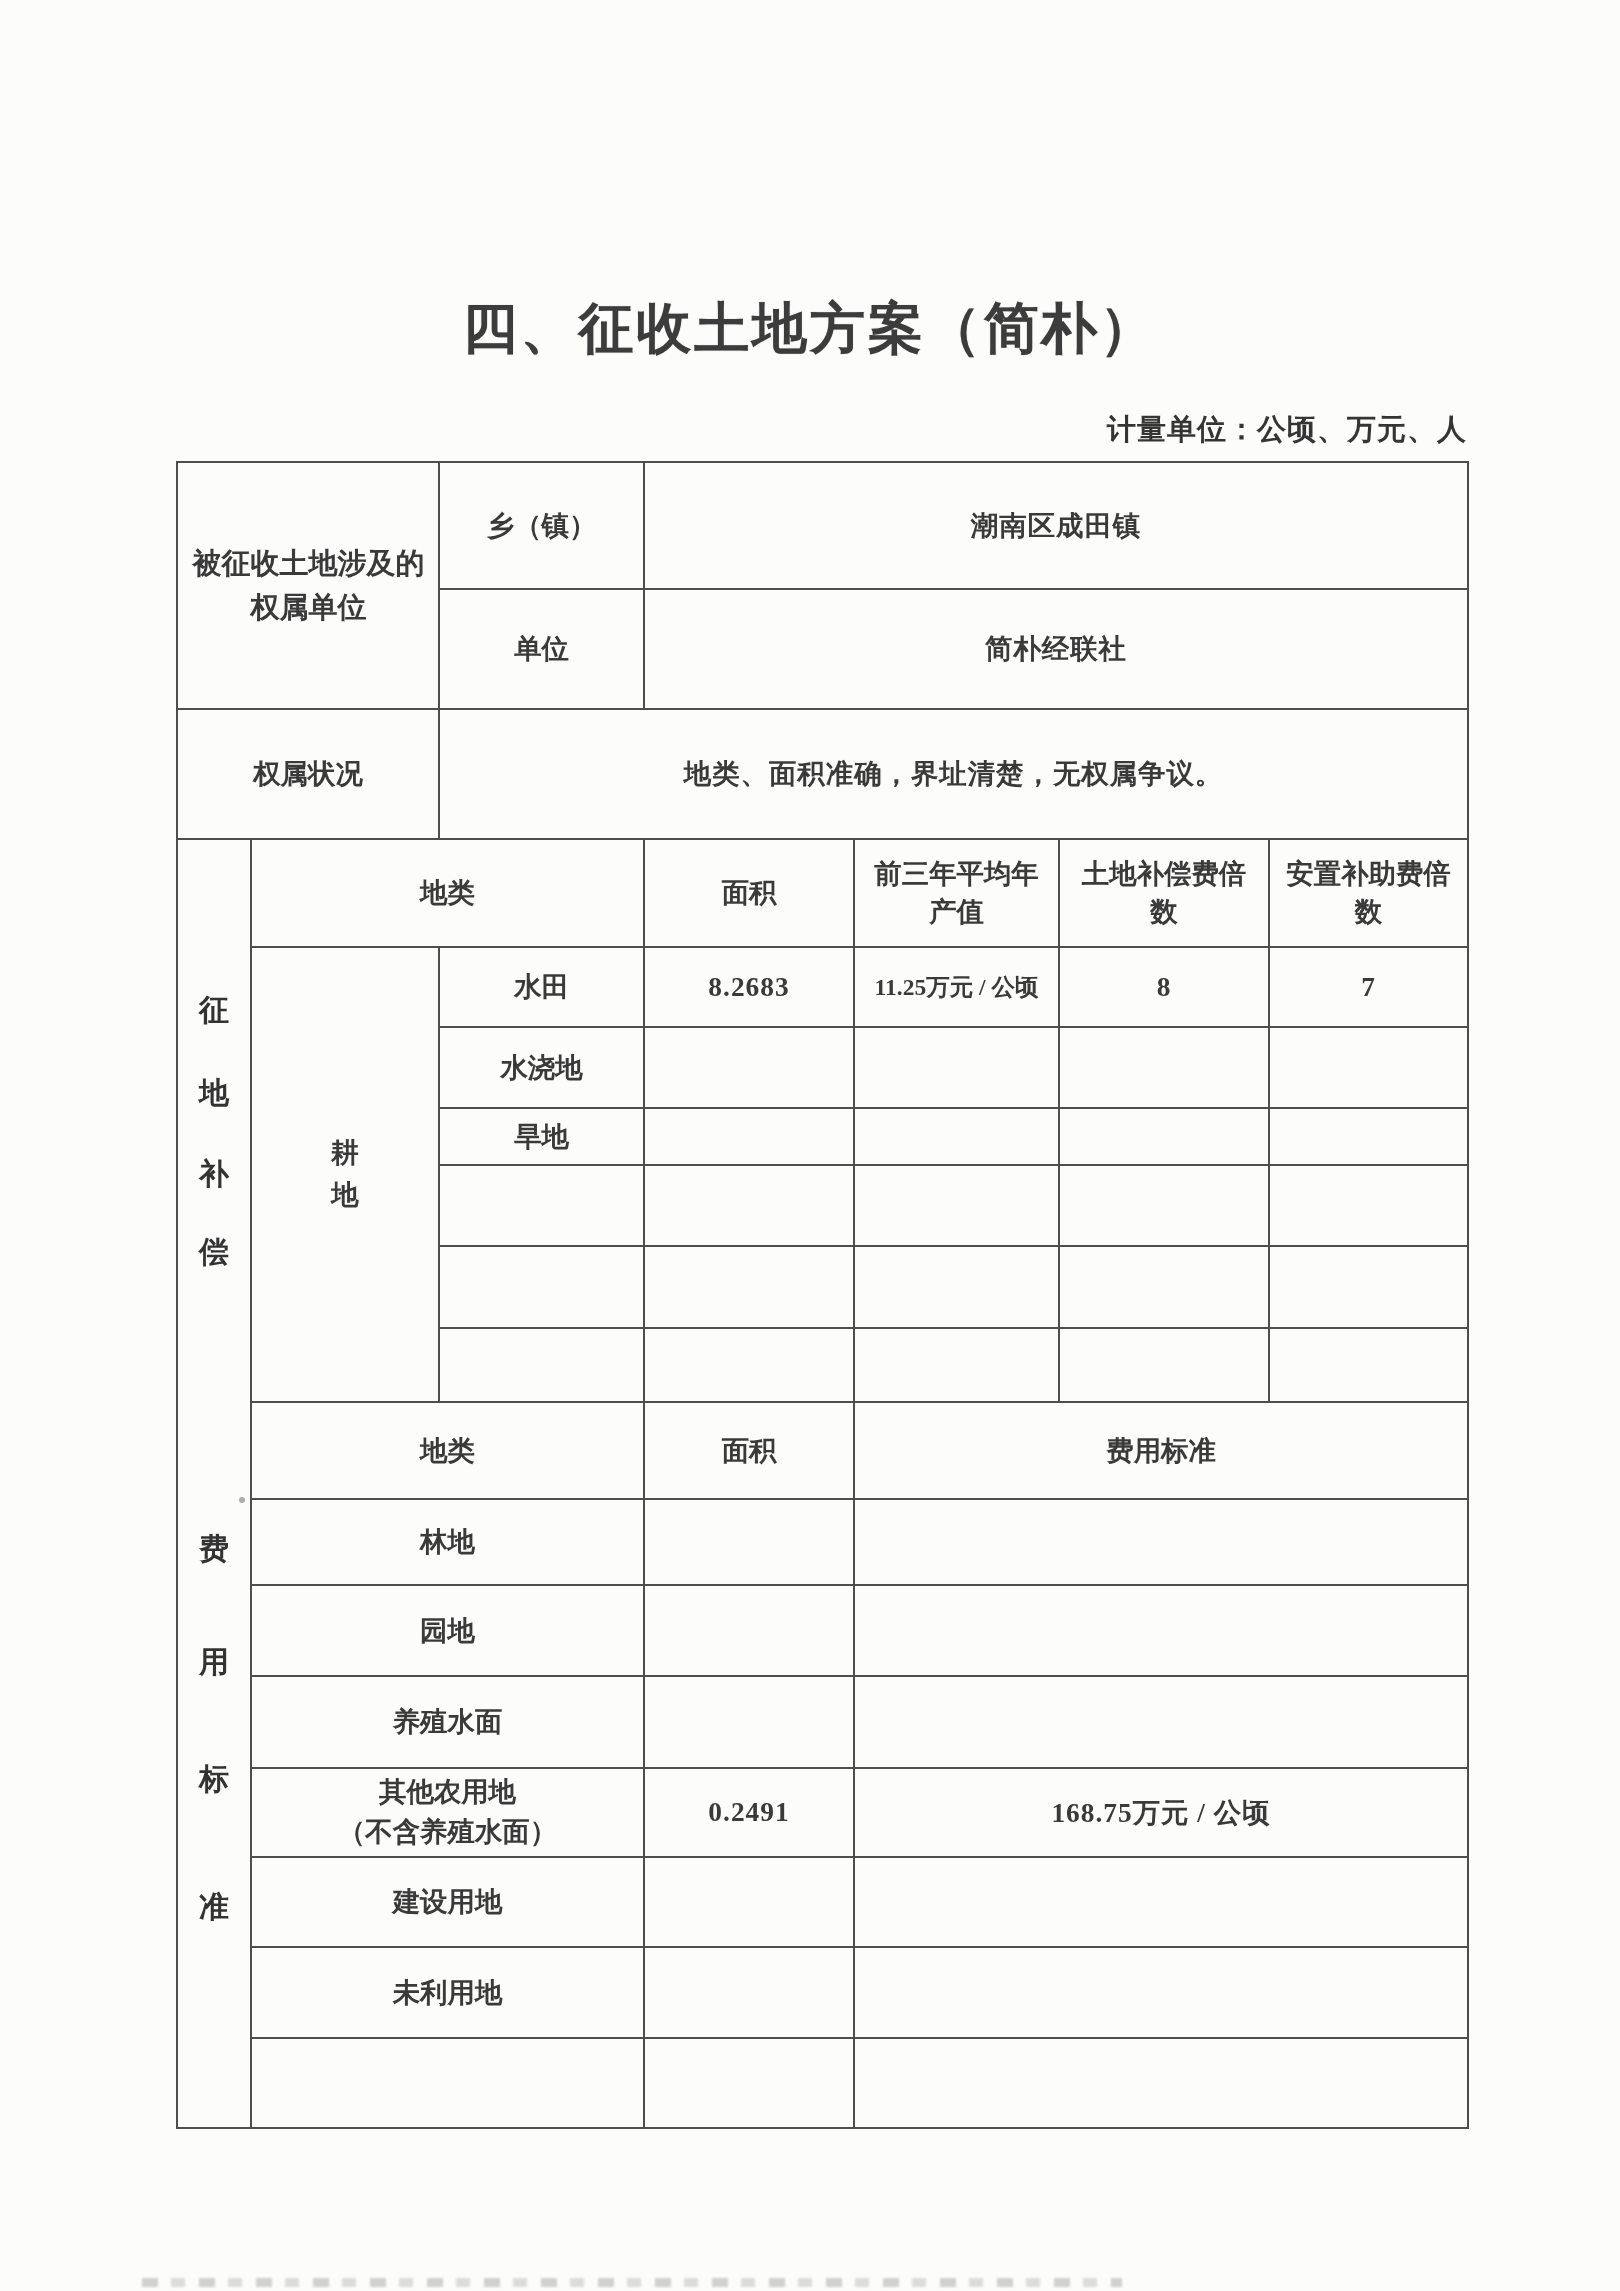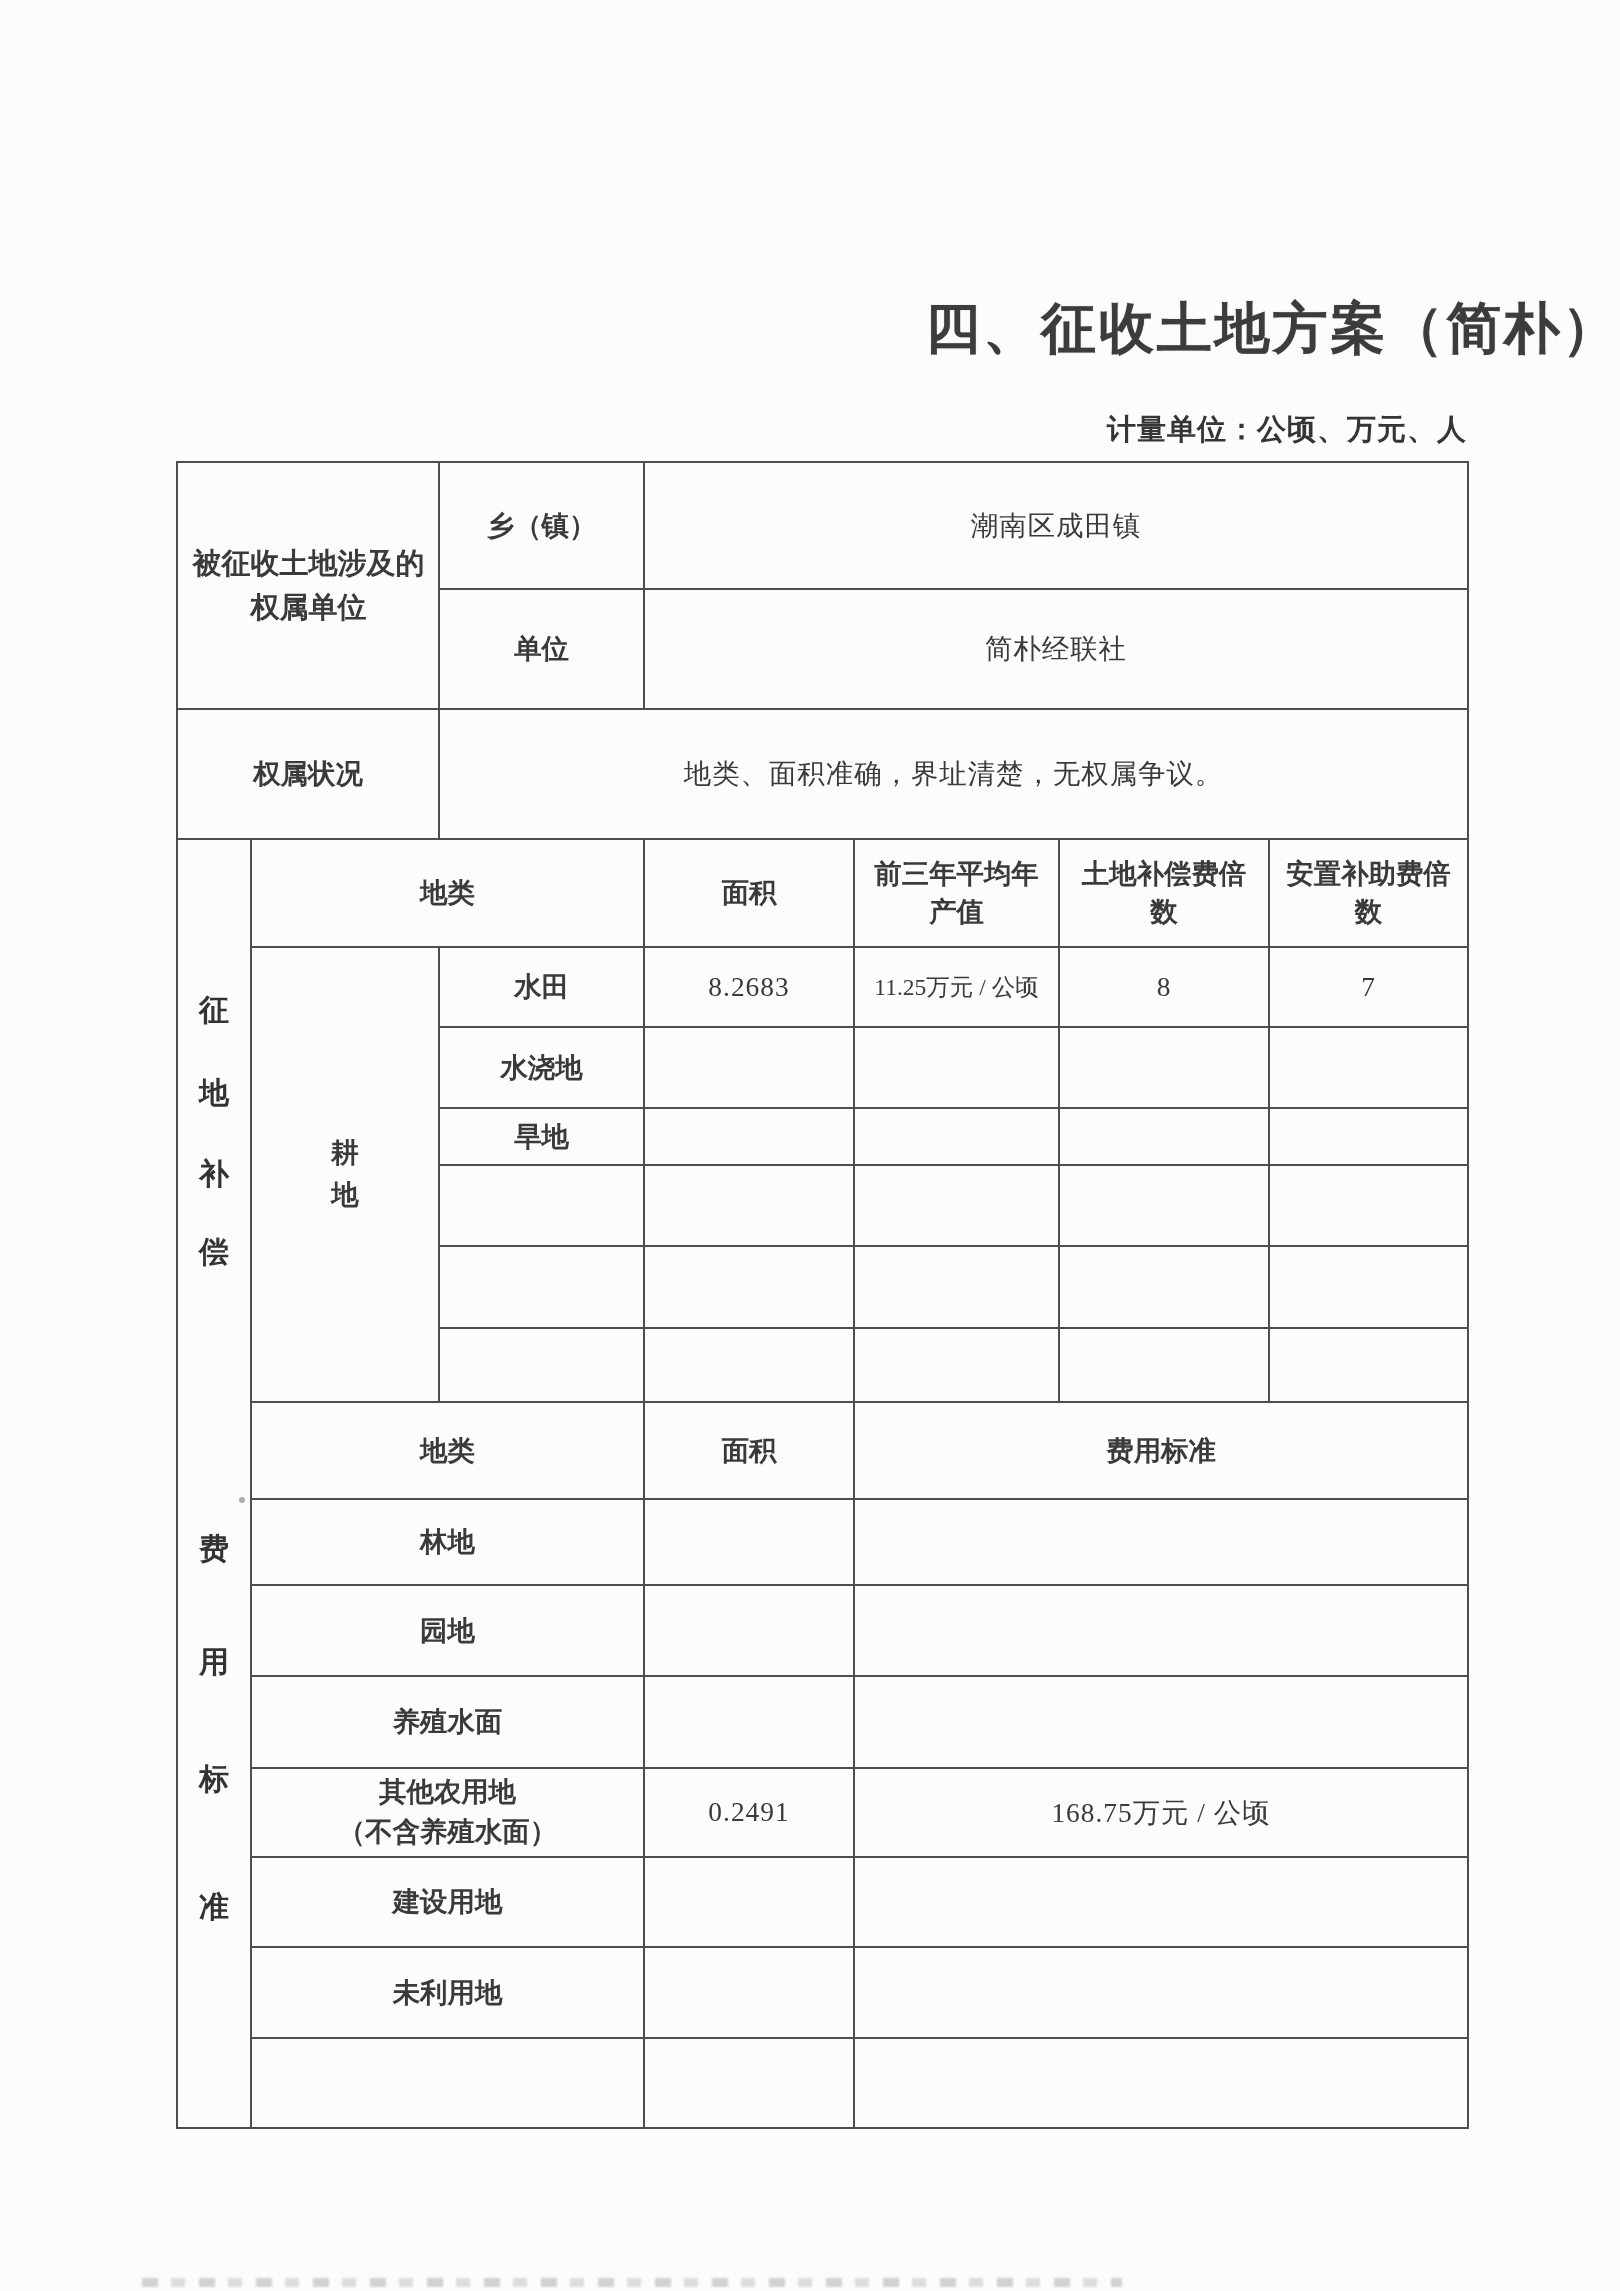--- a/index.html
+++ b/index.html
@@ -6,21 +6,21 @@
   .page{
     position:relative;
     width:1620px;height:2292px;
     background:#fcfcfb;
     font-family:"Liberation Serif", serif;
     color:#3a3a3a;
     overflow:hidden;
   }
   .title{
     position:absolute;top:292px;left:0;width:1620px;
-    text-align:right;
+    text-align:center;
     font-size:55px;font-weight:900;letter-spacing:2.9px;
     color:#3c3c3c;
     text-shadow:0 0 1px rgba(60,60,60,.45);
   }
   .unit-note{
     position:absolute;top:410px;left:176px;width:1291px;
     text-align:right;
     font-size:29px;font-weight:700;color:#353535;
     letter-spacing:1px;
   }
@@ -30,21 +30,21 @@
     border-collapse:collapse;table-layout:fixed;
   }
   table.form td{
     border:2px solid #4e4e4e;
     text-align:center;vertical-align:middle;
     font-size:27.4px;color:#3a3a3a;
     padding:0 9.8px;
     overflow:hidden;
   }
   td.b{font-weight:700;color:#333;}
-  td.v{font-weight:400;letter-spacing:1px;margin-left:9px;}
+  td.v{font-weight:700;letter-spacing:1px;margin-left:9px;}
   td.pre{white-space:pre-line;line-height:1.45;}
   .stack{display:inline-block;width:1.15em;line-height:1.5;font-weight:700;}
   .wrapnarrow{display:inline-block;width:167px;font-size:23.5px;line-height:1.35;letter-spacing:0;}
   td.sidecell{position:relative;padding:0;}
   .side-inner{position:absolute;top:0;left:0;width:100%;height:1309px;}
   .side-char{
     position:absolute;left:50%;transform:translateX(-50%);
     font-size:30px;font-weight:700;color:#333;line-height:1;
   }
   .speck{

